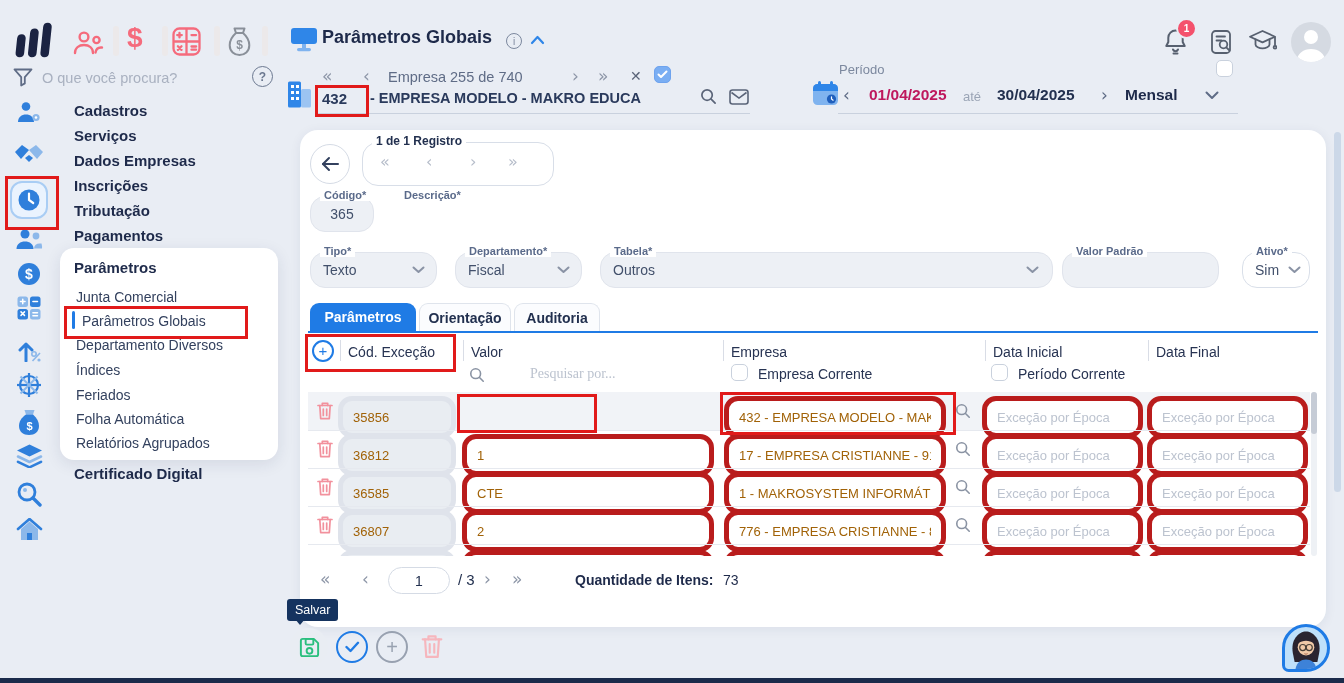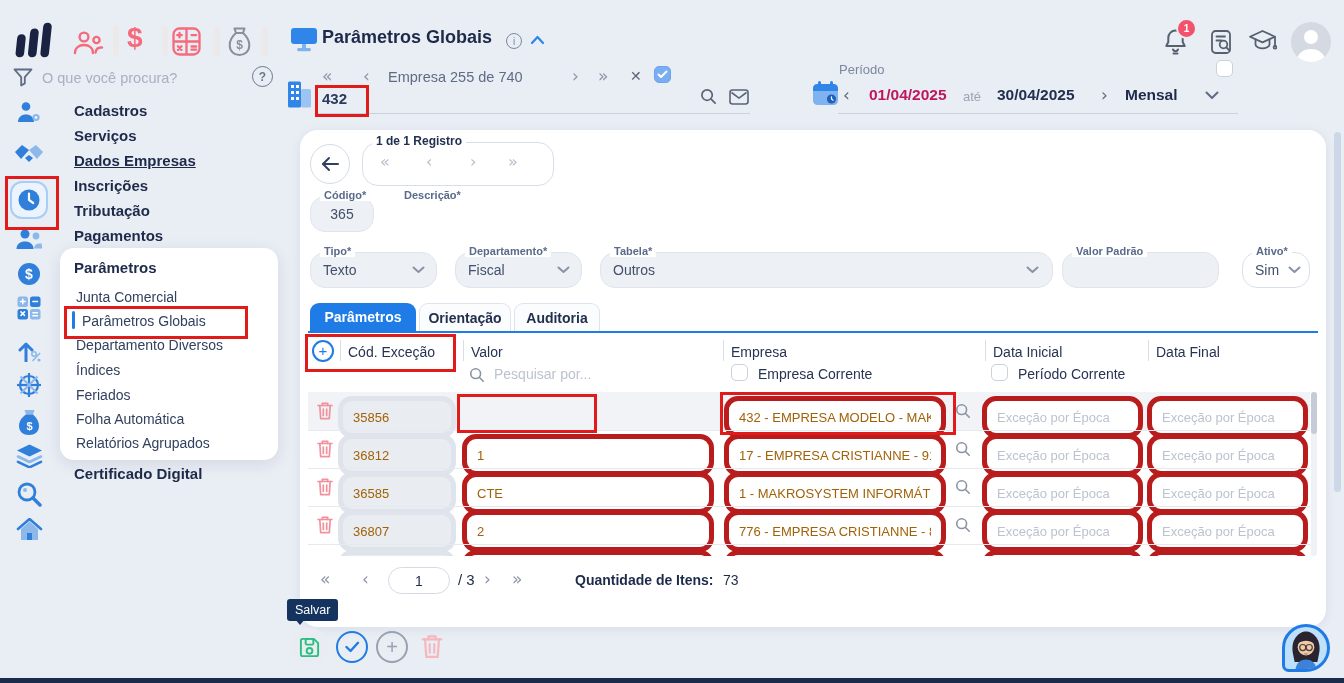--- a/index.html
+++ b/index.html
@@ -11,21 +11,21 @@
   .fld{position:absolute;box-sizing:border-box;height:36px;border:1px solid #d9dfe9;border-radius:15px;
        background:#fff;font-size:14px;color:#42506b;display:flex;align-items:center;padding:0 12px;}
   .fld.gray{background:#edf0f5;border-color:#e0e4ec;}
   .flabel{position:absolute;font-size:11px;font-weight:bold;color:#5a6a8a;background:#fff;
           padding:0 4px;z-index:3;line-height:11px;}
   
   .cell{position:absolute;box-sizing:border-box;height:30px;border:5px solid #b91c1c;border-radius:14px;
         background:#fff;font-family:"Liberation Sans",sans-serif;font-size:13px;color:#a16207;padding:16px 10px;outline:none;}
   .cell.gray{background:#e9edf2;border-color:#dfe3eb;}
   .cell::placeholder{color:#bcc3cf;}
-  input.srch{border:none;background:transparent;font-family:Liberation Sans, sans-serif;font-size:14px;color:#a16207;outline:none;width:180px;}
+  input.srch{border:none;background:transparent;font-family:Liberation Serif, serif;font-size:14px;color:#a16207;outline:none;width:180px;margin-left:36px;}
   input.srch::placeholder{color:#bcc3cf;}
   .vdiv{position:absolute;width:1px;background:#d9dde6;}
   .hl{position:absolute;border:3px solid #e11a1a;z-index:6;pointer-events:none;}
   .cb{position:absolute;width:17px;height:17px;border-radius:5px;border:1.5px solid #c9d1dd;background:#fff;box-sizing:border-box;}
   .cb.on{background:#7aaef3;border-color:#6ea3ee;display:flex;align-items:center;justify-content:center;}
   .chevtxt{font-family:"DejaVu Sans","Liberation Sans",sans-serif;color:#8e97a8;}
   .menu-item{position:absolute;left:74px;font-size:15px;font-weight:bold;color:#1e2a4a;cursor:pointer;}
   .sub-item{position:absolute;left:76px;font-size:14px;color:#33415e;cursor:pointer;}
   .tab{position:absolute;box-sizing:border-box;height:28px;border-radius:9px 9px 0 0;display:flex;
        align-items:center;justify-content:center;font-size:14px;cursor:pointer;}
@@ -227,21 +227,21 @@
   <div class="iconbtn" style="left:16px;top:518px;width:27px;height:24px;">
     <svg width="27" height="24" viewBox="0 0 27 24">
       <path d="M2 11L13.5 1 25 11" stroke="#2f7fdb" stroke-width="2.6" fill="none" stroke-linecap="round" stroke-linejoin="round"></path>
       <path d="M5 11v11h17V11l-8.5-7.5z" fill="#8cb8ea"></path>
         <rect x="11" y="15" width="5" height="7" fill="#2f7fdb"></rect>
       </svg>
   </div>
 
   <div class="menu-item" style="top:102px;">Cadastros</div>
   <div class="menu-item" style="top:127px;">Serviços</div>
-  <div class="menu-item" style="top:152px;text-decoration:underline;">Dados Empresas</div>
+  <div class="menu-item" style="top:152px;">Dados Empresas</div>
   <div class="menu-item" style="top:177px;">Inscrições</div>
   <div class="menu-item" style="top:202px;">Tributação</div>
   <div class="menu-item" style="top:227px;">Pagamentos</div>
 
   <div class="abs" style="left:60px;top:248px;width:218px;height:212px;background:#fff;border-radius:14px;
        box-shadow:0 4px 16px rgba(25,40,80,0.10);"></div>
   <div class="abs bold" style="left:74px;top:259px;font-size:15px;color:#1e2a4a;">Parâmetros</div>
   <div class="sub-item" style="top:289px;">Junta Comercial</div>
   <div class="hl" style="left:64px;top:306px;width:178px;height:27px;"></div>
   <div class="abs" style="left:72px;top:311px;width:3px;height:18px;background:#1f7be5;border-radius:2px;"></div>
@@ -271,20 +271,21 @@
   <div class="abs chevtxt" style="left:572px;top:66px;font-size:17px;cursor:pointer;">›</div>
   <div class="abs chevtxt" style="left:598px;top:66px;font-size:17px;cursor:pointer;">»</div>
   <div class="abs" style="left:630px;top:68px;font-size:14px;color:#5a6478;cursor:pointer;font-family:'DejaVu Sans',sans-serif;">✕</div>
   <div class="cb on" style="left:654px;top:66px;">
     <svg width="11" height="9" viewBox="0 0 11 9" fill="none" stroke="#fff" stroke-width="2" stroke-linecap="round" stroke-linejoin="round">
         <polyline points="1.5,4.5 4,7 9.5,1.5"></polyline>
       </svg>
   </div>
   <div class="hl" style="left:315px;top:85px;width:48px;height:26px;"></div>
   <div class="abs" style="left:322px;top:90px;font-size:15px;font-weight:600;color:#2a3a5c;">432</div>
+  <div class="abs" style="left:370px;top:90px;font-size:14.5px;font-weight:600;color:#2a3a5c;">- EMPRESA MODELO - MAKRO EDUCA</div>
   <div class="iconbtn" style="left:700px;top:88px;width:17px;height:17px;">
     <svg width="17" height="17" viewBox="0 0 18 18" fill="none" stroke="#5a6478" stroke-width="1.8">
         <circle cx="7.5" cy="7.5" r="5.5"></circle>
         <line x1="11.8" y1="11.8" x2="16" y2="16" stroke-linecap="round"></line>
       </svg>
   </div>
   <div class="iconbtn" style="left:729px;top:89px;width:20px;height:16px;">
     <svg width="20" height="16" viewBox="0 0 20 16" fill="none" stroke="#5a6478" stroke-width="1.6">
         <rect x="1" y="1" width="18" height="14" rx="2.5"></rect>
         <path d="M2.5 3.5l7.5 5.6 7.5-5.6"></path>

